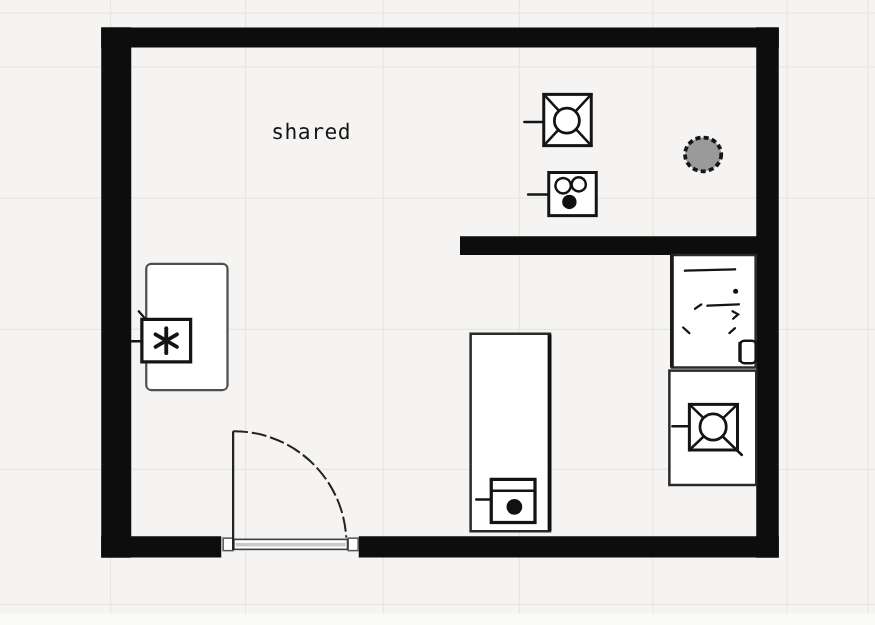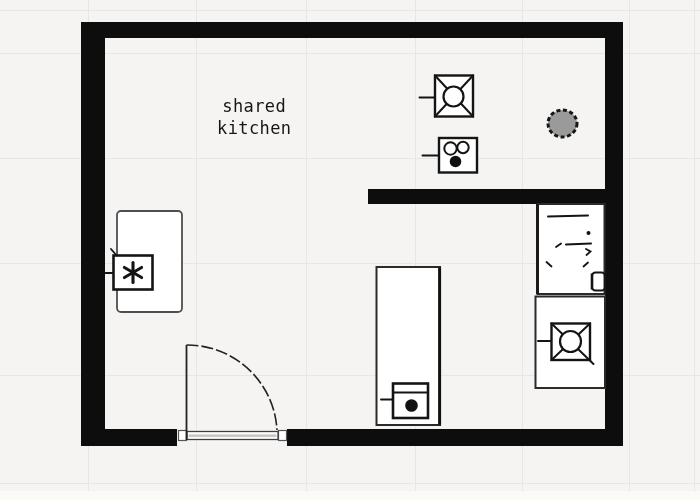--- a/index.html
+++ b/index.html
@@ -2,21 +2,20 @@
 <html><head>
 <meta charset="utf-8">
 <style>
   html,body{margin:0;padding:0;}
   #canvas{
     position:relative;
     width:700px;height:500px;
     background:#f5f4f2;
     overflow:hidden;
     font-family:"DejaVu Sans Mono", monospace;
-    text-align:center;
   }
   svg{position:absolute;left:0;top:0;}
   .grid{stroke:#e7e6e3;stroke-width:1;fill:none;}
   .fix{fill:#ffffff;stroke:#2a2a2a;stroke-width:2;}
   .fix-soft{fill:#ffffff;stroke:#4f4f4f;stroke-width:1.8;}
   .sym{fill:#ffffff;stroke:#141414;stroke-width:2.4;}
   .symbox{fill:#ffffff;stroke:#141414;stroke-width:2.6;}
   .ink{stroke:#141414;stroke-width:2;fill:none;stroke-linecap:round;}
   .ink-thin{stroke:#151515;stroke-width:1.8;fill:none;stroke-linecap:round;}
   .ink-dot{fill:#111111;stroke:none;}
@@ -122,15 +121,14 @@
       <circle cx="450.5" cy="148.5" r="6.2" fill="#ffffff" stroke="#141414" stroke-width="2"></circle>
       <circle cx="463" cy="147.5" r="5.7" fill="#ffffff" stroke="#141414" stroke-width="2"></circle>
       <circle class="ink-dot" cx="455.5" cy="161.5" r="5.8"></circle>
     </g>
 
     <ellipse cx="562.5" cy="123.5" rx="14.5" ry="13.5" stroke="#161616" stroke-width="3" stroke-dasharray="4 2.6" fill="#9a9a9a"></ellipse>
   </svg>
 
   <div class="room-label">
     <div>shared</div>
-    <div>kitchen</div>
   </div>
 </div>
 
 </body></html>

